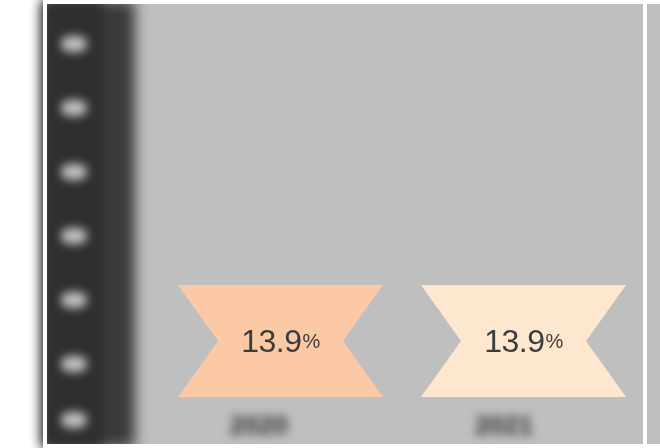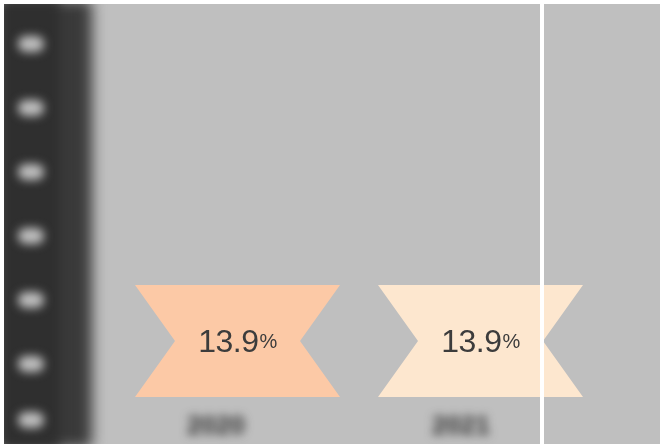--- a/index.html
+++ b/index.html
@@ -8,23 +8,24 @@
   }
   body {
     width: 660px;
     height: 448px;
     background: #ffffff;
     font-family: "Liberation Sans", sans-serif;
     overflow: hidden;
   }
   #stage {
     position: relative;
-    width: 544px;
+    width: 604px;
     height: 448px;
     background: #f0abfc;
+    margin-left: 43px;
   }
   
   .plot-bg {
     position: absolute;
     left: 0;
     top: 0;
     width: 660px;
     height: 448px;
     background: #bfbfbf;
   }

